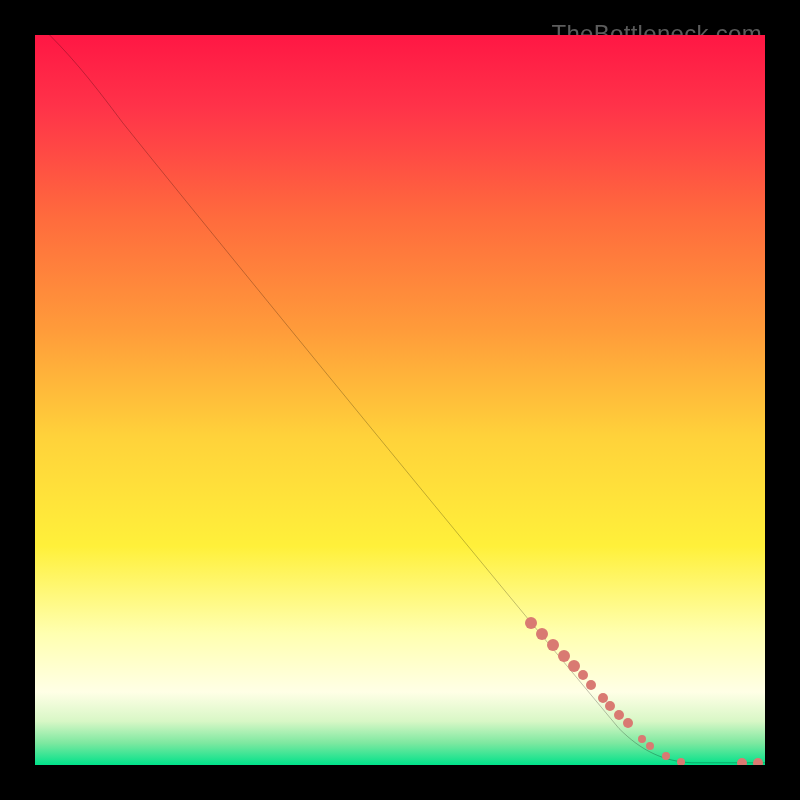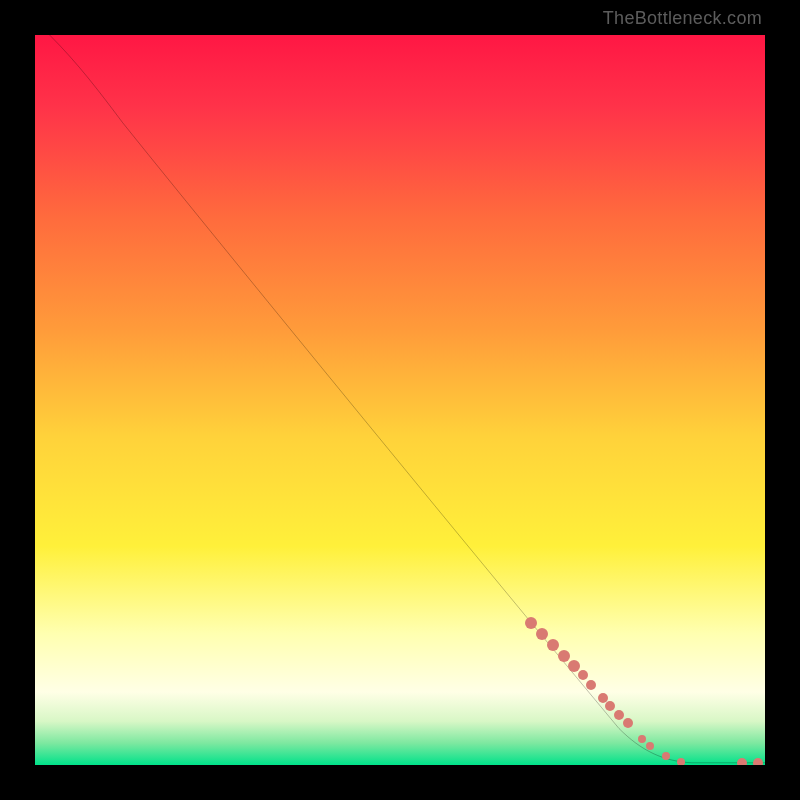--- a/index.html
+++ b/index.html
@@ -22,24 +22,24 @@
   .gradient-bg {
     position: absolute;
     inset: 0;
   }
   .curve-layer {
     position: absolute;
     inset: 0;
   }
   .watermark {
     position: absolute;
-    top: 8px;
+    top: 20px;
     right: 38px;
     color: #5c5c5c;
-    font-size: 18px;
+    font-size: 24px;
     letter-spacing: 0.3px;
   }
   .dot {
     position: absolute;
     border-radius: 50%;
     background: #d97a72;
     transform: translate(-50%, -50%);
   }
 </style>
 </head>

